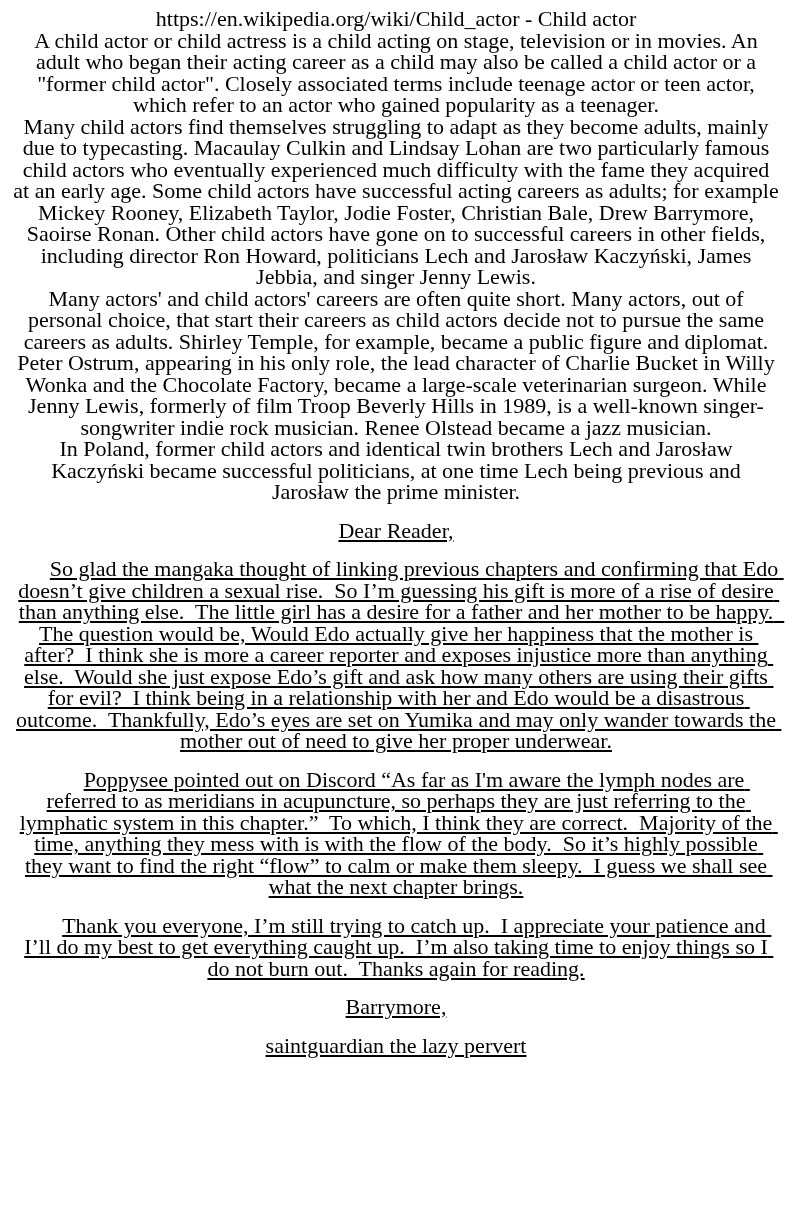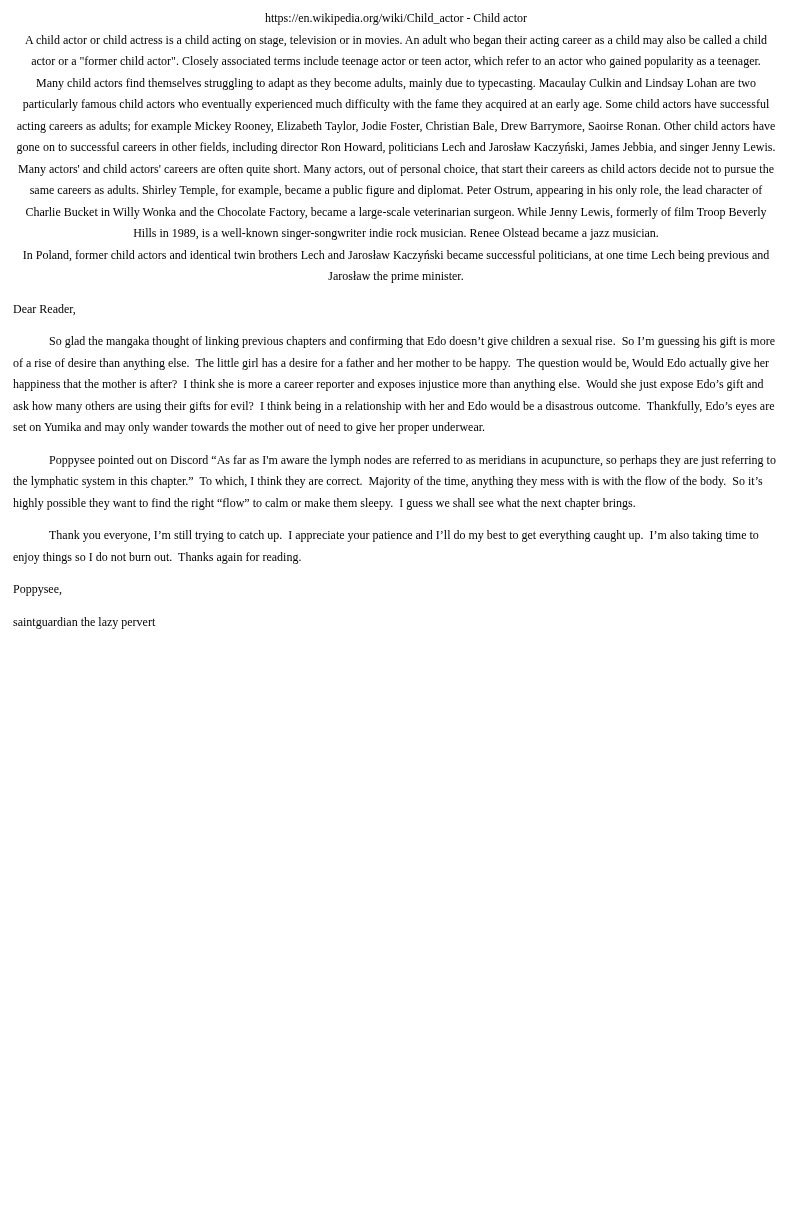--- a/index.html
+++ b/index.html
@@ -7,33 +7,34 @@
     padding: 0;
     background: #ffffff;
   }
   .page {
     position: relative;
     width: 792px;
     height: 1224px;
     background: #ffffff;
     color: #000000;
     font-family: "Liberation Serif", "DejaVu Serif", serif;
-    font-size: 12px;
+    font-size: 22px;
     line-height: 21.5px;
     box-sizing: border-box;
     padding: 8px 13px 0 13px;
     overflow: hidden;
   }
   .wiki-section p {
     margin: 0;
     text-align: center;
   }
   .letter-section p {
-    margin: 11px 0 0 0;
-    text-align: left;
+    margin: 17px 0 0 0;
+    text-align: center;
+    text-decoration: underline;
   }
   .letter-para {
     text-indent: 36px;
     white-space: pre-wrap;
   }
   .sig-email {
     margin-top: 0 !important;
   }
 </style>
 </head>
@@ -47,17 +48,17 @@
     <p>Many child actors find themselves struggling to adapt as they become adults, mainly due to typecasting. Macaulay Culkin and Lindsay Lohan are two particularly famous child actors who eventually experienced much difficulty with the fame they acquired at an early age. Some child actors have successful acting careers as adults; for example Mickey Rooney, Elizabeth Taylor, Jodie Foster, Christian Bale, Drew Barrymore, Saoirse Ronan. Other child actors have gone on to successful careers in other fields, including director Ron Howard, politicians Lech and Jarosław Kaczyński, James Jebbia, and singer Jenny Lewis.</p>
     <p>Many actors' and child actors' careers are often quite short. Many actors, out of personal choice, that start their careers as child actors decide not to pursue the same careers as adults. Shirley Temple, for example, became a public figure and diplomat. Peter Ostrum, appearing in his only role, the lead character of Charlie Bucket in Willy Wonka and the Chocolate Factory, became a large-scale veterinarian surgeon. While Jenny Lewis, formerly of film Troop Beverly Hills in 1989, is a well-known singer-songwriter indie rock musician. Renee Olstead became a jazz musician.</p>
     <p>In Poland, former child actors and identical twin brothers Lech and Jarosław Kaczyński became successful politicians, at one time Lech being previous and Jarosław the prime minister.</p>
   </div>
 
   <div class="letter-section">
     <p>Dear Reader,</p>
     <p class="letter-para">So glad the mangaka thought of linking previous chapters and confirming that Edo doesn’t give children a sexual rise.  So I’m guessing his gift is more of a rise of desire than anything else.  The little girl has a desire for a father and her mother to be happy.  The question would be, Would Edo actually give her happiness that the mother is after?  I think she is more a career reporter and exposes injustice more than anything else.  Would she just expose Edo’s gift and ask how many others are using their gifts for evil?  I think being in a relationship with her and Edo would be a disastrous outcome.  Thankfully, Edo’s eyes are set on Yumika and may only wander towards the mother out of need to give her proper underwear.</p>
     <p class="letter-para">Poppysee pointed out on Discord “As far as I'm aware the lymph nodes are referred to as meridians in acupuncture, so perhaps they are just referring to the lymphatic system in this chapter.”  To which, I think they are correct.  Majority of the time, anything they mess with is with the flow of the body.  So it’s highly possible they want to find the right “flow” to calm or make them sleepy.  I guess we shall see what the next chapter brings.</p>
     <p class="letter-para">Thank you everyone, I’m still trying to catch up.  I appreciate your patience and I’ll do my best to get everything caught up.  I’m also taking time to enjoy things so I do not burn out.  Thanks again for reading.</p>
-    <p>Poppysee,</p>
+    <p>Barrymore,</p>
     <p class="sig-name">saintguardian the lazy pervert</p>
   </div>
 
 </div>
 
 </body></html>

